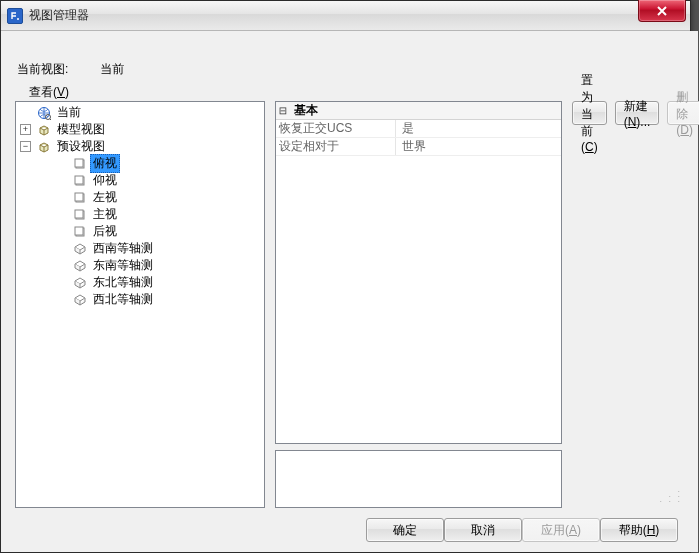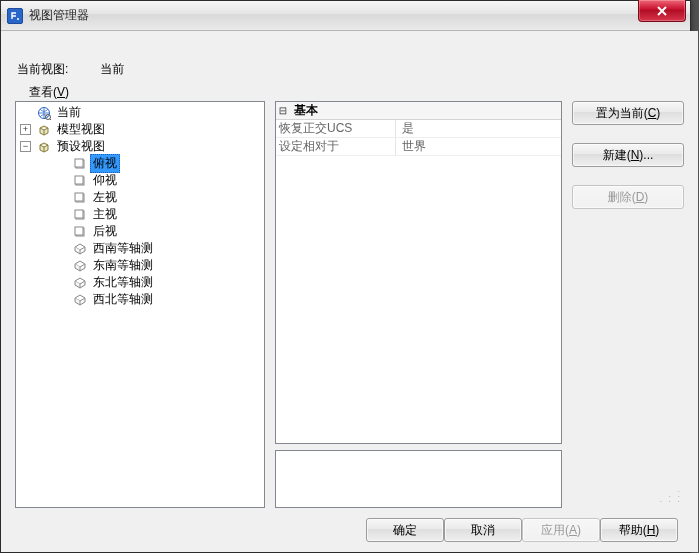--- a/index.html
+++ b/index.html
@@ -37,21 +37,21 @@
 .prop-wrap { flex:1; display:flex; flex-direction:column; }
 .prop-grid { flex:1; border:1px solid #828790; background:#fff; position:relative; }
 .pg-head { display:flex; align-items:center; height:18px; border-bottom:1px solid #d4d4d4; background:#f5f5f5; }
 .pg-exp { width:14px; text-align:center; color:#333; font-size:10px; cursor:pointer; }
 .pg-head .cat { font-weight:bold; padding-left:4px; }
 .pg-row { display:flex; height:18px; border-bottom:1px solid #eee; }
 .pg-k { flex:0 0 120px; padding-left:3px; color:#666; border-right:1px solid #e5e5e5; display:flex; align-items:center; }
 .pg-v { flex:1; padding-left:6px; display:flex; align-items:center; color:#666; }
 .prop-desc { height:58px; border:1px solid #828790; background:#fff; margin-top:6px; }
 
-.btn-col { width:112px; display:flex; flex-direction:column; gap:18px; }
+.btn-col { width:112px; display:flex; flex-direction:row; gap:8px; }
 .btn { height:24px; border:1px solid #9c9c9c; background:linear-gradient(#f7f7f7,#eaeaea 45%,#dedede 46%,#efefef); border-radius:3px; cursor:pointer; display:flex; align-items:center; justify-content:center; padding:0 8px; box-shadow:inset 0 0 0 1px rgba(255,255,255,.6); }
 .btn.disabled { color:#9a9a9a; border-color:#c5c5c5; background:linear-gradient(#f6f6f6,#f1f1f1); cursor:default; }
 .btn span u { text-decoration: underline; }
 .resize-grip { position:absolute; right:16px; bottom:50px; color:#b0b0b0; letter-spacing:2px; font-size:9px; line-height:5px; text-align:right; pointer-events:none; }
 
 .footer { position:absolute; left:0; right:0; bottom:0; height:44px; display:flex; align-items:center; justify-content:flex-end; padding-right:20px; gap:0; }
 .footer .btn { width:78px; }
 
 </style>
 </head>

